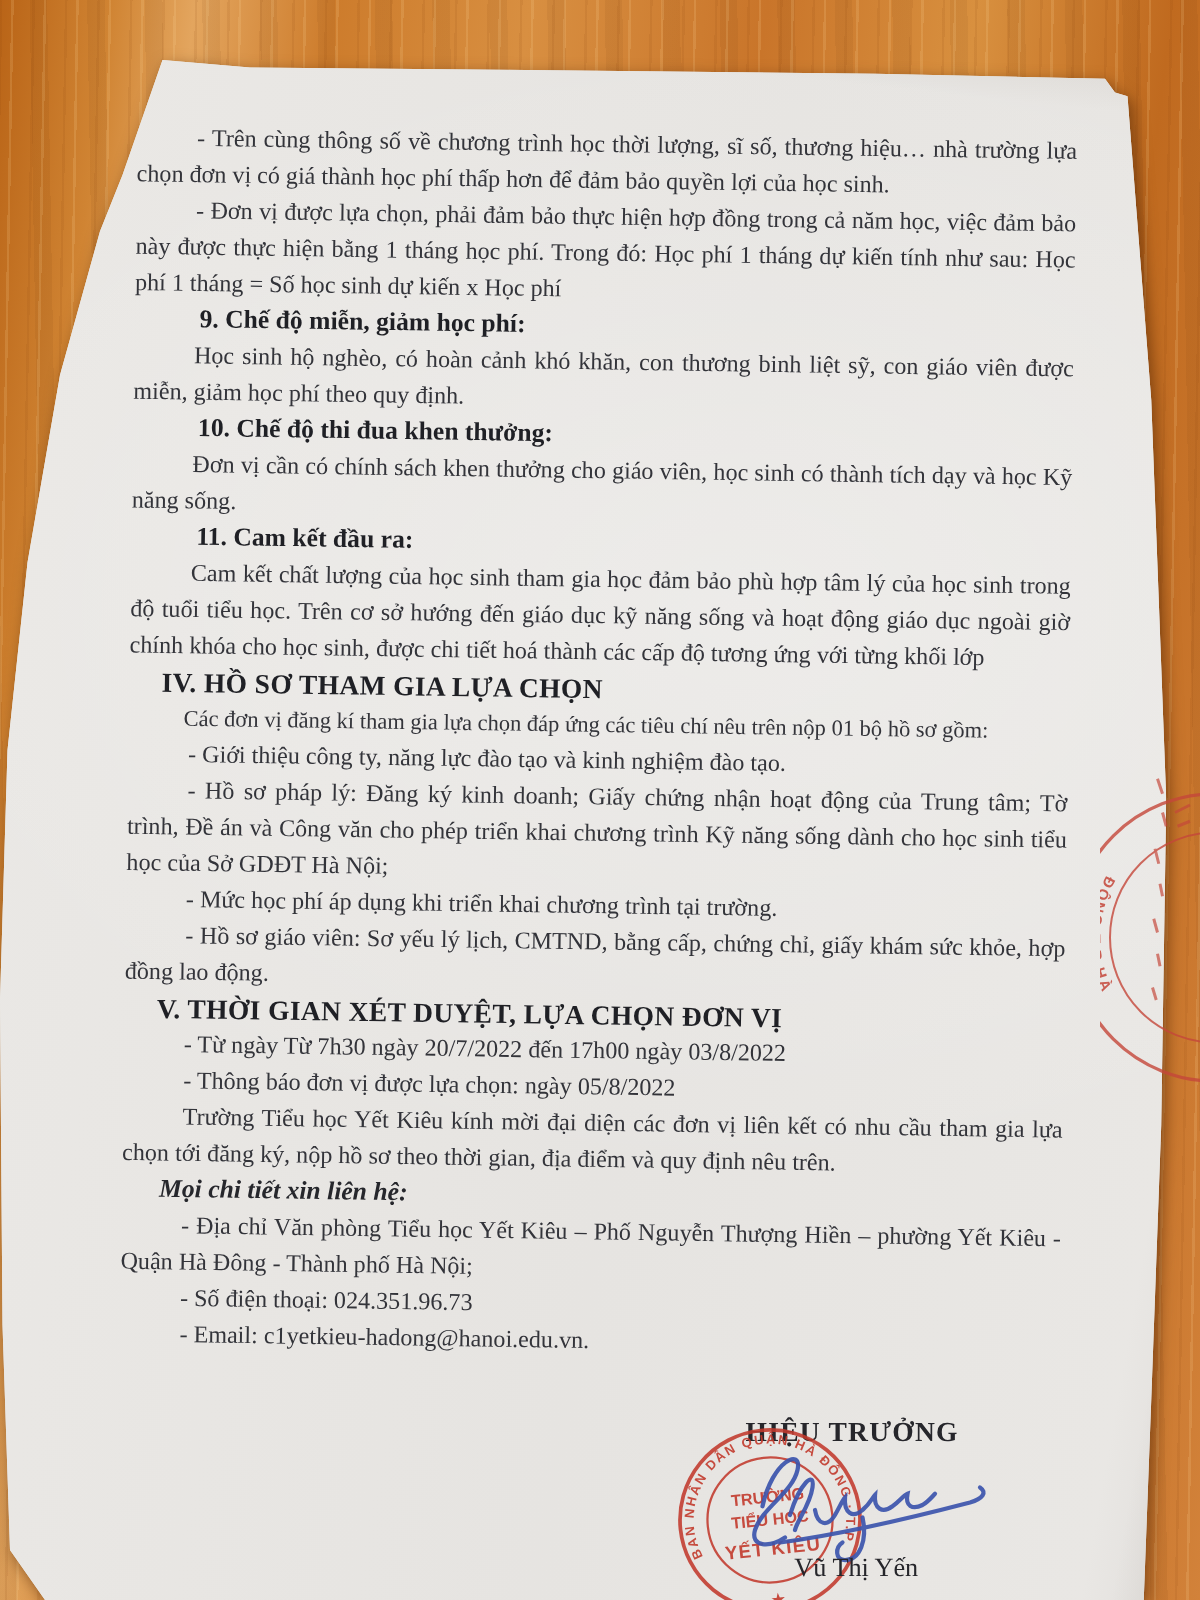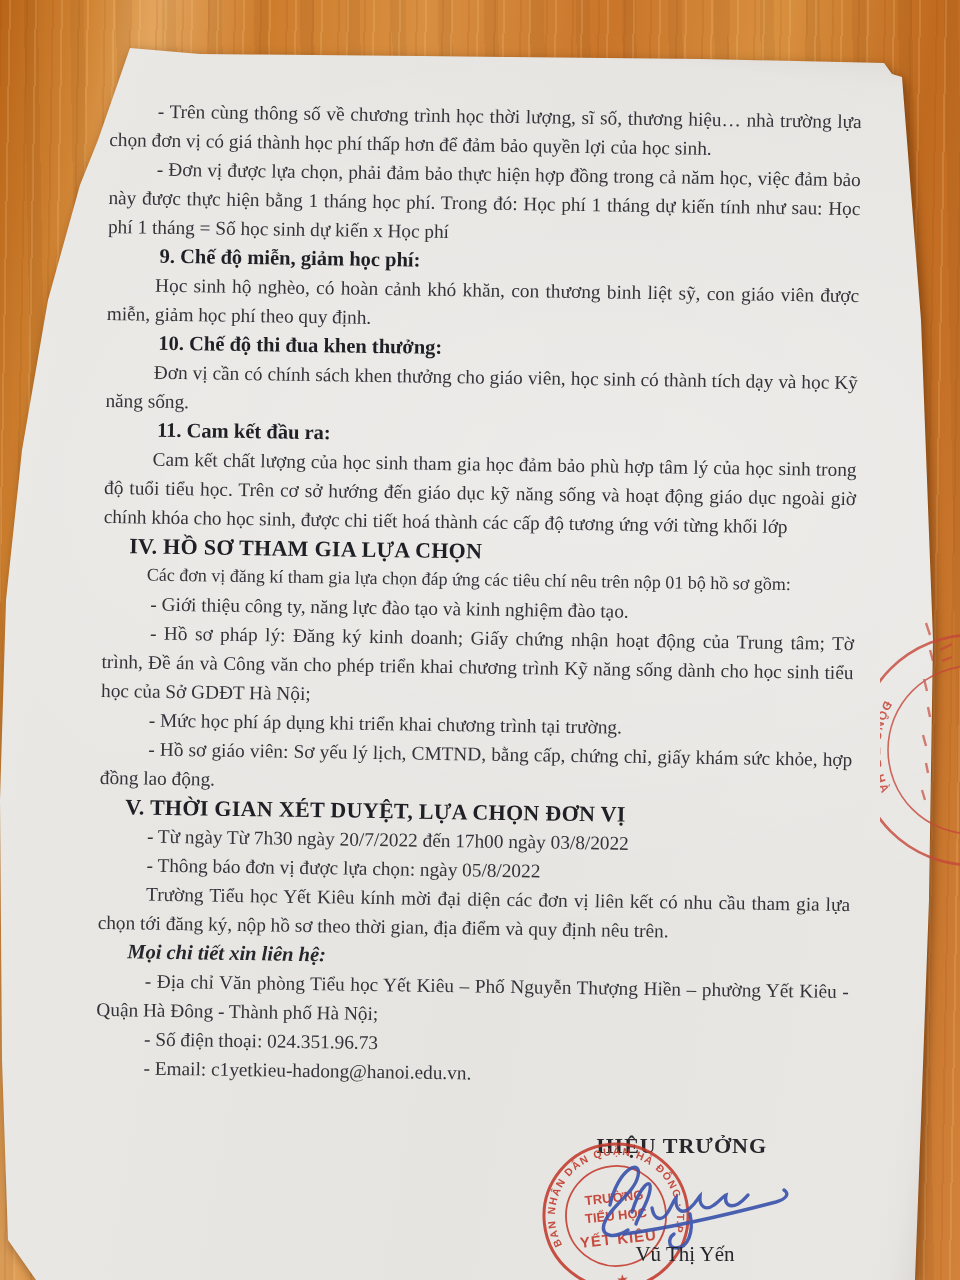--- a/index.html
+++ b/index.html
@@ -22,21 +22,20 @@
   .paper-wrap{position:absolute;inset:0;filter:drop-shadow(3px 4px 6px rgba(70,30,0,.55));}
   .paper{position:absolute;inset:0;
     background:
       radial-gradient(120% 60% at 62% 38%, rgba(255,255,255,.28) 0%, rgba(255,255,255,0) 60%),
       linear-gradient(100deg, #f4f3f1 0%, #eae8e5 6%, #e6e4e1 55%, #e9e7e4 92%, #dfdcd9 100%),
       #e7e5e2;
     clip-path:polygon(130px 48px,200px 54px,420px 56px,700px 59px,884px 63px,
       892px 74px,902px 77px,921px 320px,933px 640px,929px 900px,921px 1120px,
       915px 1280px,36px 1280px,8px 1240px,2px 1060px,0px 800px,6px 600px,
       22px 450px,48px 300px,80px 185px,98px 140px);
-    border-radius:27px;
   }
   
   .paper::before{content:"";position:absolute;inset:0;pointer-events:none;
     background:
       linear-gradient(105deg, rgba(160,150,140,.28) 0%, rgba(160,150,140,0) 9%),
       linear-gradient(186deg, rgba(150,140,130,.30) 0%, rgba(150,140,130,0) 7%),
       linear-gradient(280deg, rgba(150,140,130,.22) 0%, rgba(150,140,130,0) 6%);}
 
   
   .doc{position:absolute;left:110px;top:96px;width:752px;

